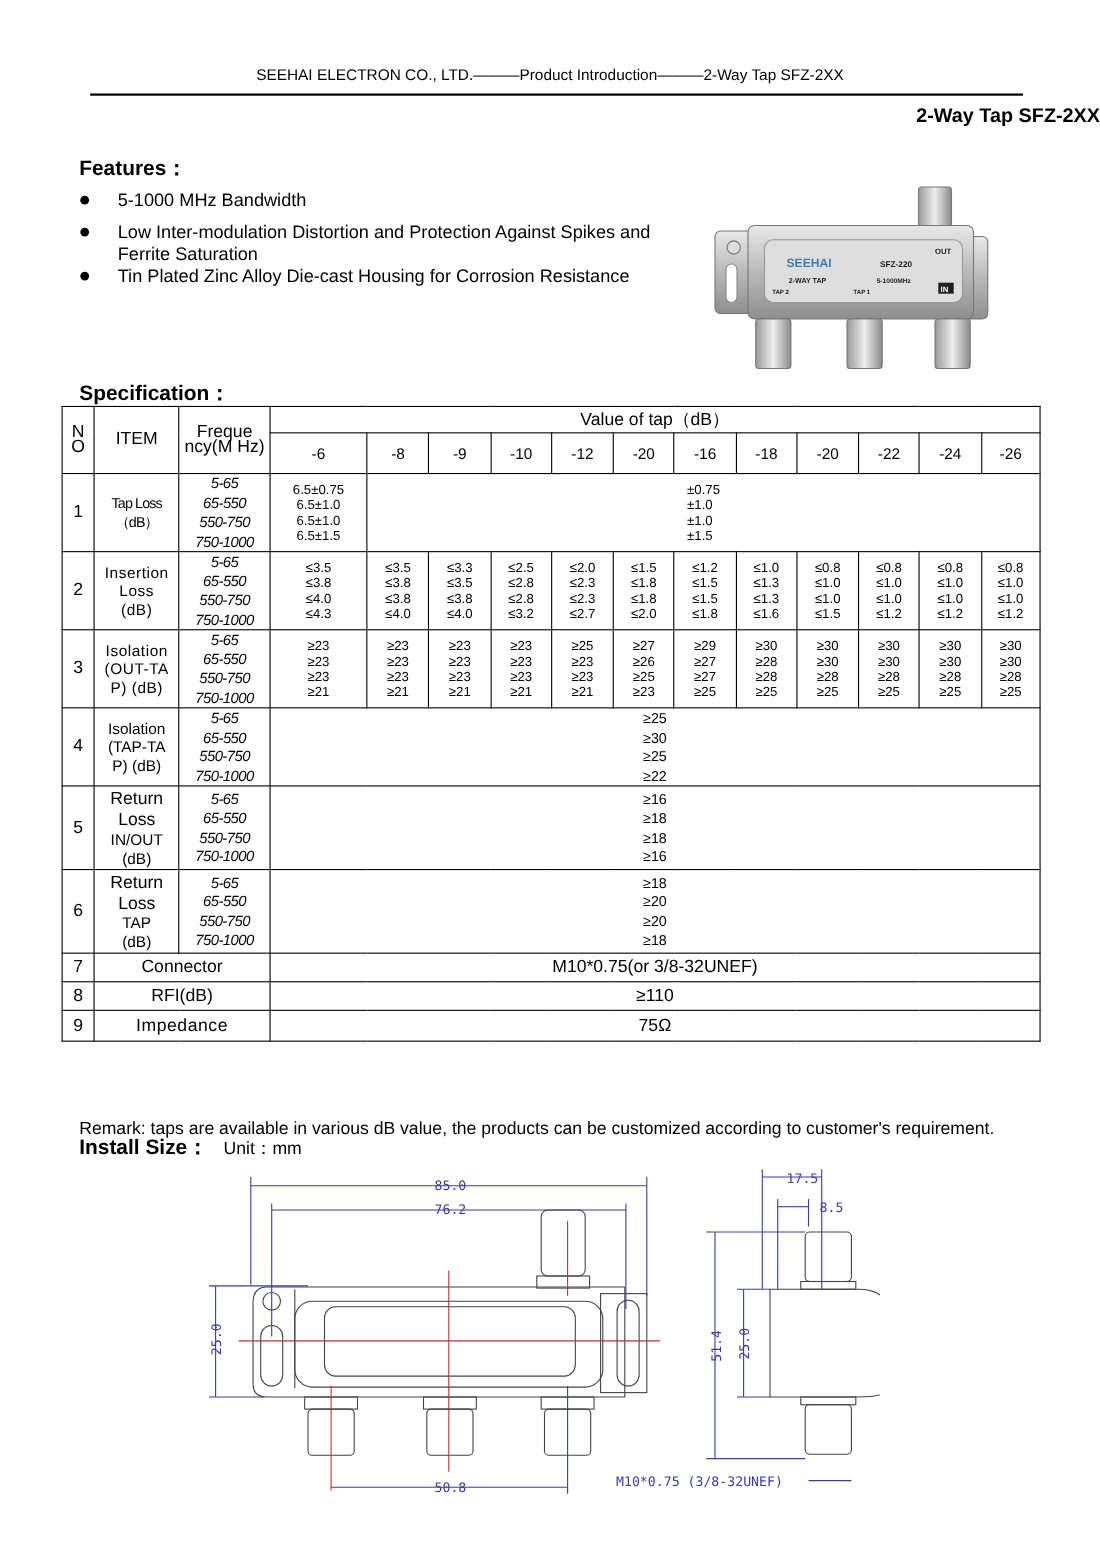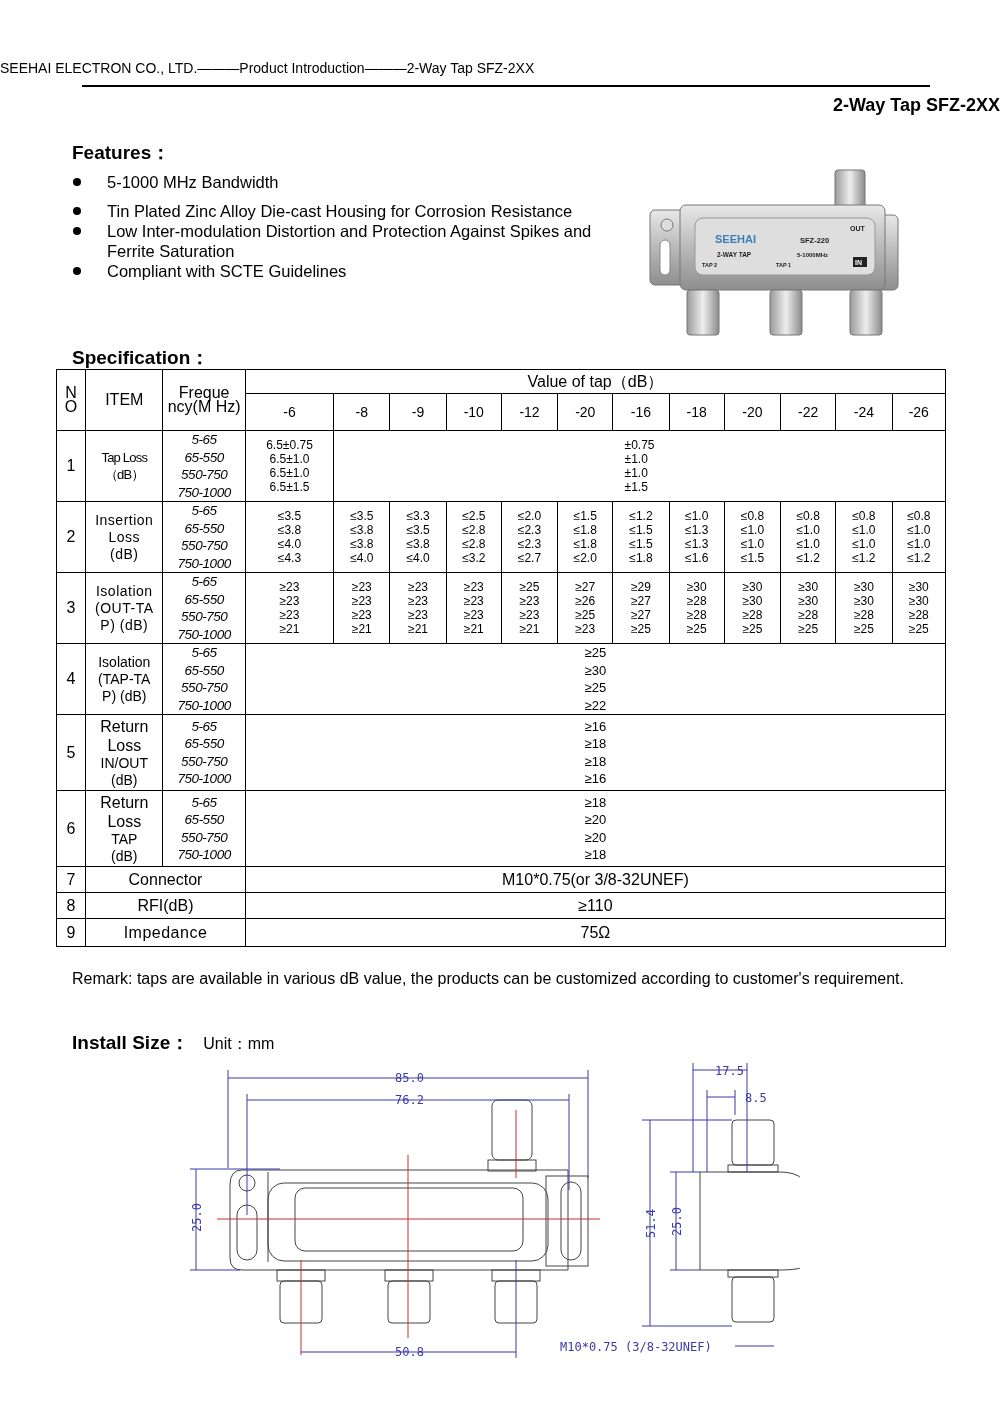--- a/index.html
+++ b/index.html
@@ -1,55 +1,54 @@
 <!DOCTYPE html>
 <html><head>
 <meta charset="utf-8">
 <style>
   html, body { margin: 0; padding: 0; background: #ffffff; }
   body { width: 1000px; height: 1414px; position: relative; overflow: hidden;
          font-family: "Liberation Sans", sans-serif; color: #000; }
-  .hdr { position: absolute; top: 60px; left: 0; width: 1000px; font-size: 14px; }
+  .hdr { position: absolute; top: 60px; left: 0; width: 1000px; text-align: center; font-size: 14px; }
   .hdr-rule { position: absolute; top: 85px; left: 82px; width: 848px; height: 2px; background: #000; }
   .title { position: absolute; top: 95px; left: 0; width: 1000px; text-align: right; font-size: 18px; font-weight: bold; }
   .sec-h { position: absolute; left: 72px; font-size: 19px; font-weight: bold; }
   .features { position: absolute; top: 172px; left: 72px; width: 560px; margin: 0; padding: 0; list-style: none; font-size: 16.5px; line-height: 20px; }
   .features li { position: relative; padding-left: 35px; margin-bottom: 0; }
   .features li.first { margin-bottom: 9px; }
   .features li::before { content: ""; position: absolute; left: 1px; top: 6px; width: 8px; height: 8px; border-radius: 50%; background: #000; }
 
   .photo { position: absolute; left: 645px; top: 165px; width: 255px; height: 175px; }
 
   table.spec { position: absolute; top: 369px; left: 56px; width: 890px; border-collapse: collapse; table-layout: fixed; font-size: 12px; }
   table.spec td { border: 1.5px solid #000; text-align: center; vertical-align: middle; padding: 0; line-height: 14px; }
   .big { font-size: 16px; line-height: 19px; }
   .mid { font-size: 14px; line-height: 17px; }
   .freq div { font-size: 13.5px; line-height: 17.5px; letter-spacing: -0.5px; font-style: italic; }
   .vals div { font-size: 12px; line-height: 14px; }
   .wide div { font-size: 13px; line-height: 17.5px; }
 
-  .remark { position: absolute; top: 969px; left: 72px; width: 850px; font-size: 16px; line-height: 20px; }
+  .remark { position: absolute; top: 1017px; left: 72px; width: 850px; font-size: 16px; line-height: 20px; }
   .install { position: absolute; top: 1030px; left: 72px; font-size: 19px; font-weight: bold; }
   .install span { font-weight: normal; font-size: 16px; margin-left: 14px; }
   .drawing { position: absolute; left: 180px; top: 1060px; width: 620px; height: 320px; }
   .dim { font-family: "DejaVu Sans Mono", monospace; font-size: 12px; fill: #3a3aa8; }
 </style>
 </head>
 <body>
 
 <div class="hdr">SEEHAI ELECTRON CO., LTD.———Product Introduction———2-Way Tap SFZ-2XX</div>
 <div class="hdr-rule"></div>
 <div class="title">2-Way Tap SFZ-2XX</div>
 
 <div class="sec-h" style="top:140px">Features：</div>
 <ul class="features">
   <li class="first">5-1000 MHz Bandwidth</li>
+  <li>Low Inter-modulation Distortion and Protection Against Spikes and Ferrite Saturation</li>
   <li>Tin Plated Zinc Alloy Die-cast Housing for Corrosion Resistance</li>
-  <li>Low Inter-modulation Distortion and Protection Against Spikes and Ferrite Saturation</li>
-  <li>Compliant with SCTE Guidelines</li>
 </ul>
 
 <svg class="photo" viewBox="0 0 255 175">
   <defs>
     <linearGradient id="metal" x1="0" y1="0" x2="0" y2="1">
       <stop offset="0" stop-color="#e8e8e8"></stop>
         <stop offset="0.5" stop-color="#b9b9b9"></stop>
         <stop offset="1" stop-color="#8e8e8e"></stop>
     </linearGradient>
     <linearGradient id="metalV" x1="0" y1="0" x2="1" y2="0">

